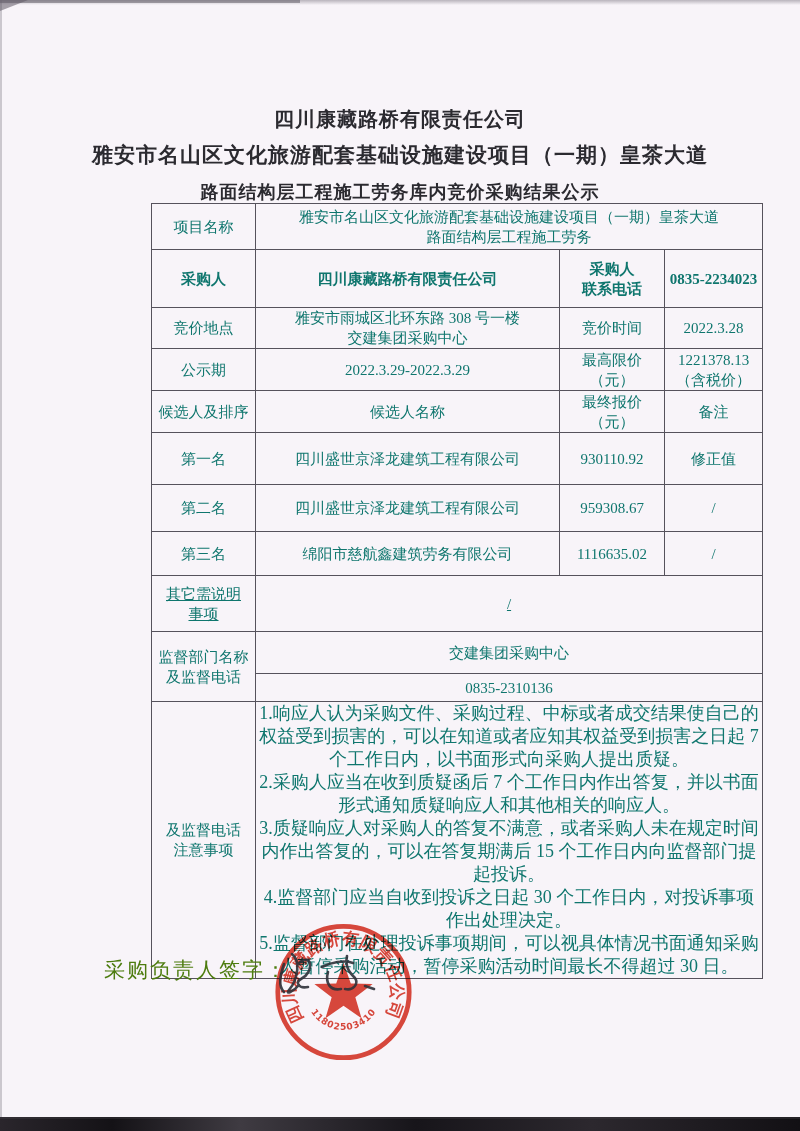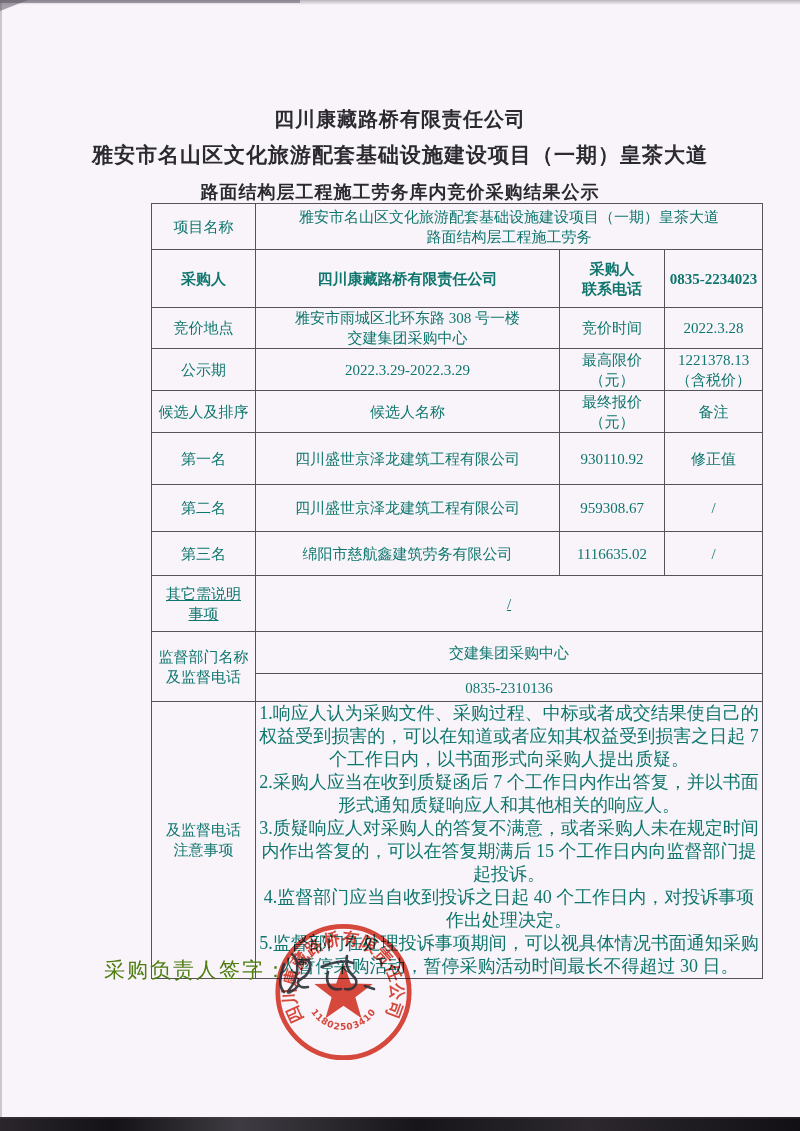--- a/index.html
+++ b/index.html
@@ -176,21 +176,21 @@
 
   <tr class="r11">
     <td>
       <div>及监督电话</div>
       <div>注意事项</div>
     </td>
     <td colspan="3" class="objection-cell">
       <p>1.响应人认为采购文件、采购过程、中标或者成交结果使自己的权益受到损害的，可以在知道或者应知其权益受到损害之日起 7 个工作日内，以书面形式向采购人提出质疑。</p>
       <p>2.采购人应当在收到质疑函后 7 个工作日内作出答复，并以书面形式通知质疑响应人和其他相关的响应人。</p>
       <p>3.质疑响应人对采购人的答复不满意，或者采购人未在规定时间内作出答复的，可以在答复期满后 15 个工作日内向监督部门提起投诉。</p>
-      <p>4.监督部门应当自收到投诉之日起 40 个工作日内，对投诉事项作出处理决定。</p>
+      <p>4.监督部门应当自收到投诉之日起 30 个工作日内，对投诉事项作出处理决定。</p>
       <p>5.监督部门在处理投诉事项期间，可以视具体情况书面通知采购人暂停采购活动，暂停采购活动时间最长不得超过 30 日。</p>
     </td>
   </tr>
 </tbody>
   </table>
 
 <div class="signature-label">采购负责人签字：</div>
 
 <svg class="signature-svg" viewBox="0 0 125 74">
   <path d="M16,30 C12,42 10,52 16,58 M24,20 C32,26 31,44 21,56 C17,61 25,58 31,51 M31,29 C44,18 47,38 33,45 C27,48 30,55 40,53"></path>

